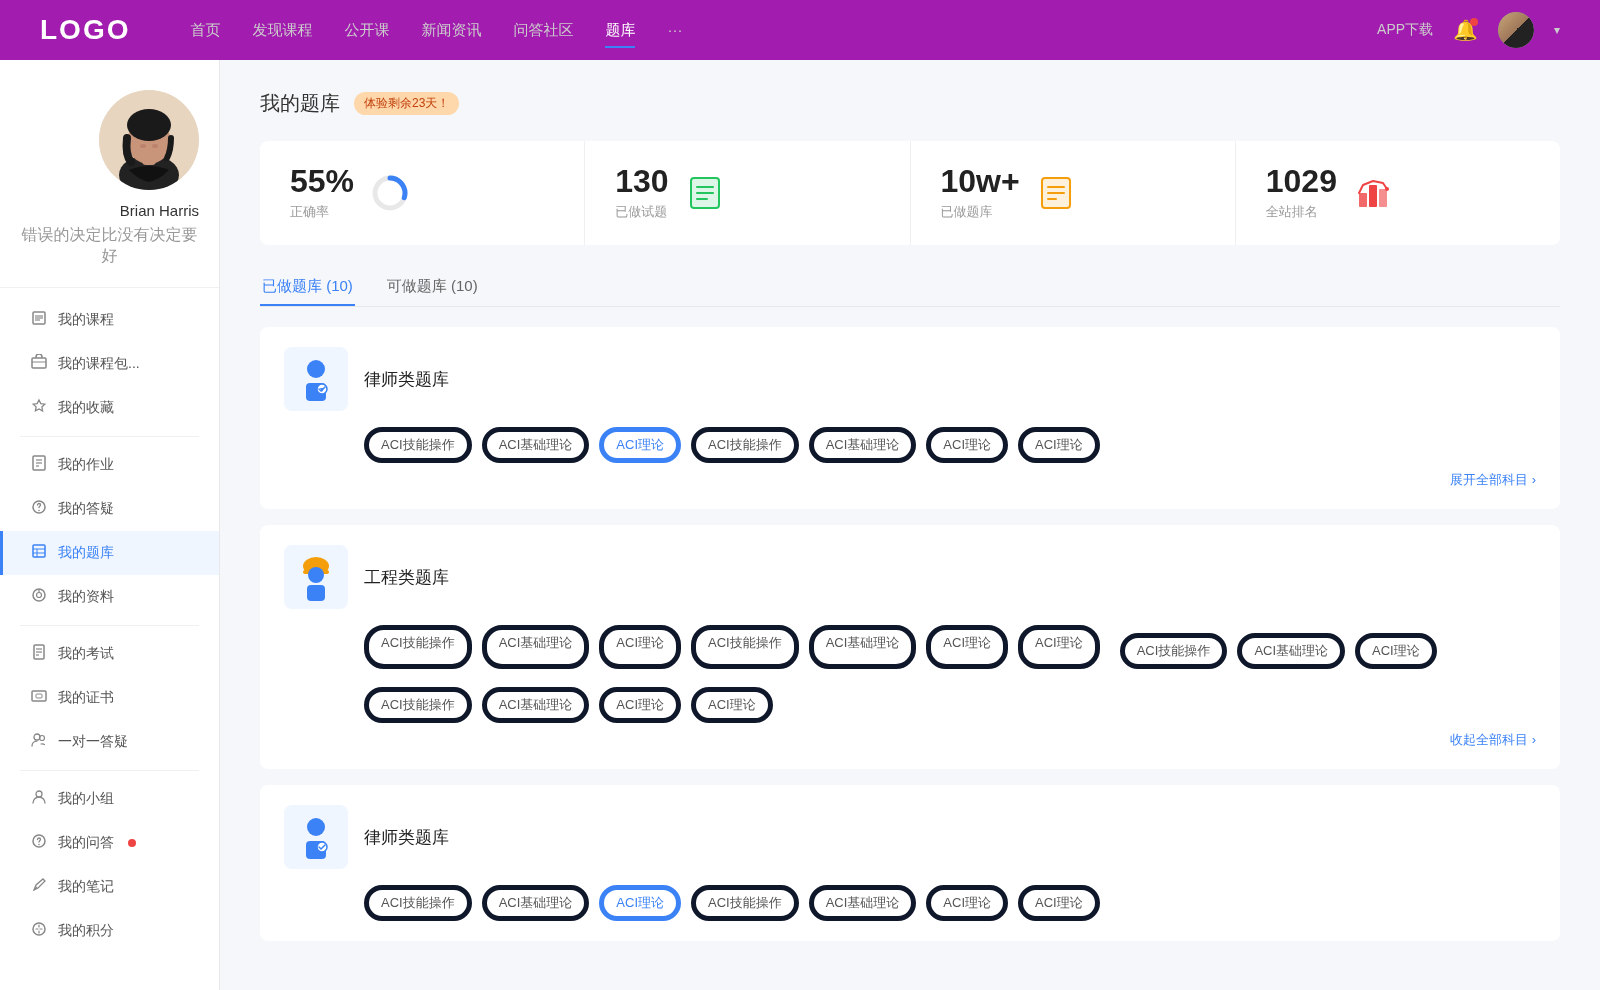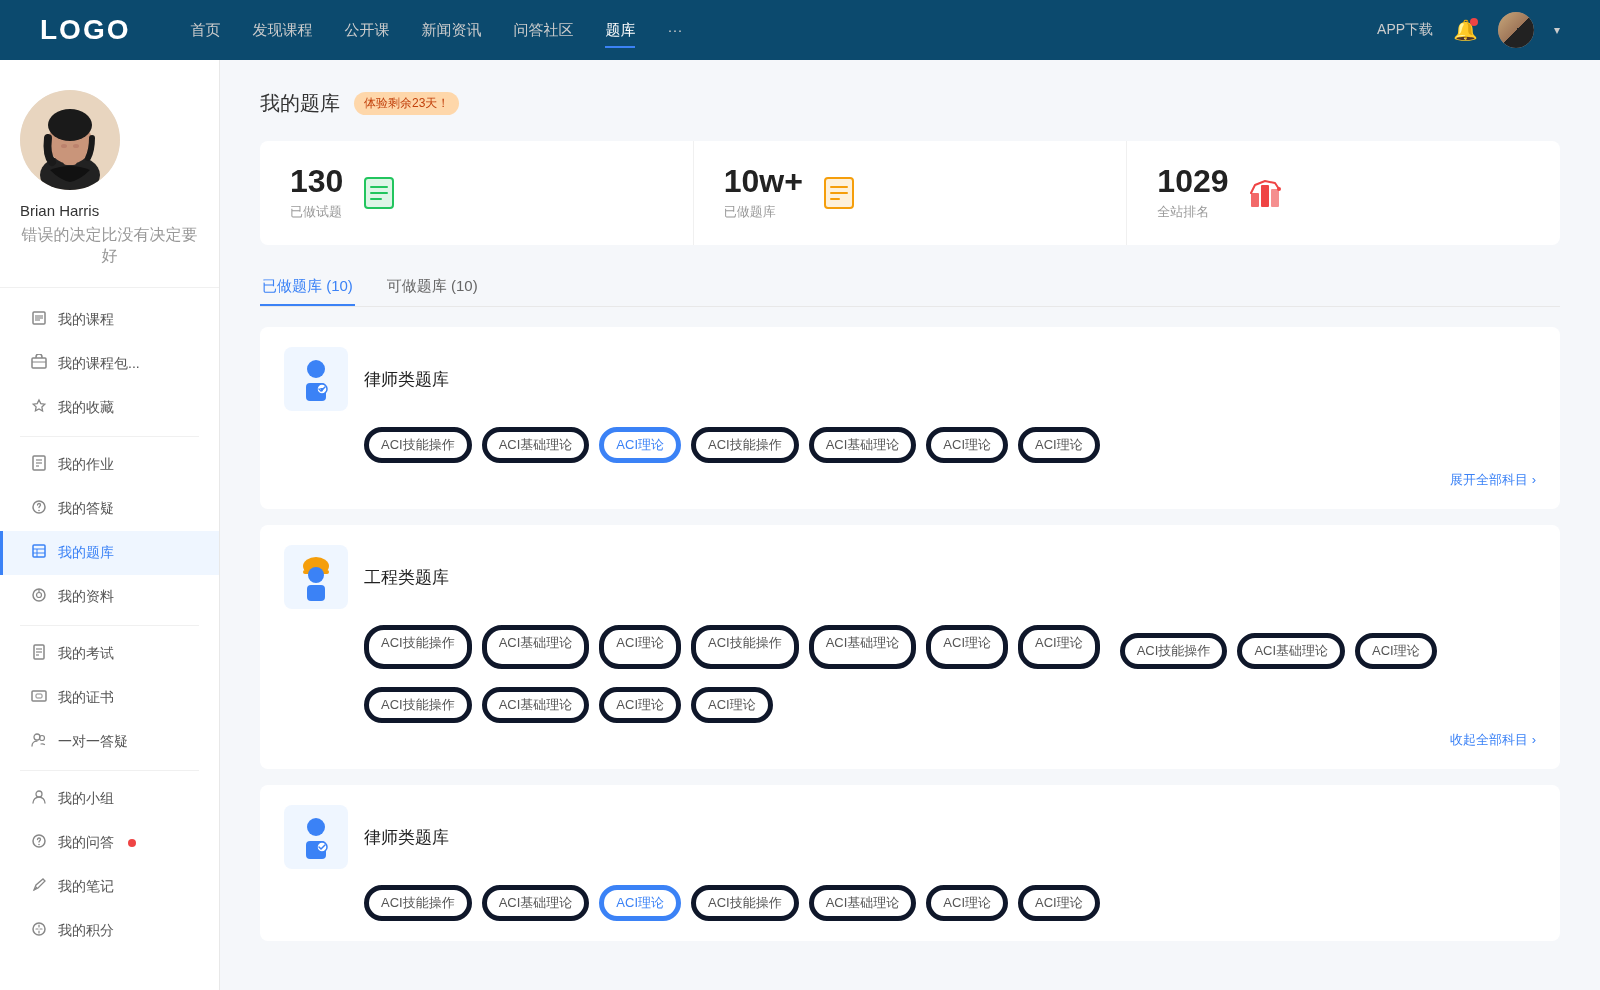--- a/index.html
+++ b/index.html
@@ -1,20 +1,20 @@
 <!DOCTYPE html>
 <html><head>
   <meta charset="utf-8">
   <style>
     * { box-sizing: border-box; margin: 0; padding: 0; }
     body { font-family: 'PingFang SC', 'Microsoft YaHei', sans-serif; background: #f0f2f5; color: #333; }
 
     
     .navbar {
-      background: #0c4a6e;
+      background: #a21caf;
       height: 60px;
       display: flex;
       align-items: center;
       padding: 0 40px;
       position: fixed;
       top: 0; left: 0; right: 0;
       z-index: 100;
     }
     .navbar-logo {
       color: #fff;
@@ -100,21 +100,21 @@
     .sidebar {
       width: 220px;
       background: #fff;
       padding: 30px 0;
       flex-shrink: 0;
       border-right: 1px solid #e8e8e8;
     }
     .sidebar-profile {
       display: flex;
       flex-direction: column;
-      align-items: flex-start;
+      align-items: flex-end;
       padding: 0 20px 20px;
       border-bottom: 1px solid #f0f0f0;
       margin-bottom: 10px;
     }
     .sidebar-avatar {
       width: 100px;
       height: 100px;
       border-radius: 50%;
       background: #e8ddd0;
       overflow: hidden;
@@ -551,20 +551,33 @@
 
   <main class="main-content">
 
     <div class="page-header">
       <h1 class="page-title">我的题库</h1>
       <span class="trial-badge">体验剩余23天！</span>
     </div>
 
     <div class="stats-row">
 
+      <div class="stat-item">
+        <div class="stat-text-block">
+          <div class="stat-value">55%</div>
+          <div class="stat-label">正确率</div>
+        </div>
+        <div class="stat-icon stat-icon-blue">
+          <svg class="donut-chart" viewBox="0 0 38 38">
+            <circle cx="19" cy="19" r="15" fill="none" stroke="#e8e8e8" stroke-width="5"></circle>
+            <circle cx="19" cy="19" r="15" fill="none" stroke="#3b82f6" stroke-width="5" stroke-dasharray="51.8 94.2" stroke-dashoffset="23.6" stroke-linecap="round" transform="rotate(-90 19 19)"></circle>
+
+          </svg>
+        </div>
+      </div>
 
       <div class="stat-item">
         <div class="stat-text-block">
           <div class="stat-value">130</div>
           <div class="stat-label">已做试题</div>
         </div>
         <div class="stat-icon stat-icon-green">
           <svg width="36" height="36" viewBox="0 0 36 36">
             <rect x="4" y="3" width="28" height="30" rx="3" fill="#22c55e" opacity="0.15"></rect>
             <rect x="4" y="3" width="28" height="30" rx="3" fill="none" stroke="#22c55e" stroke-width="2"></rect>

